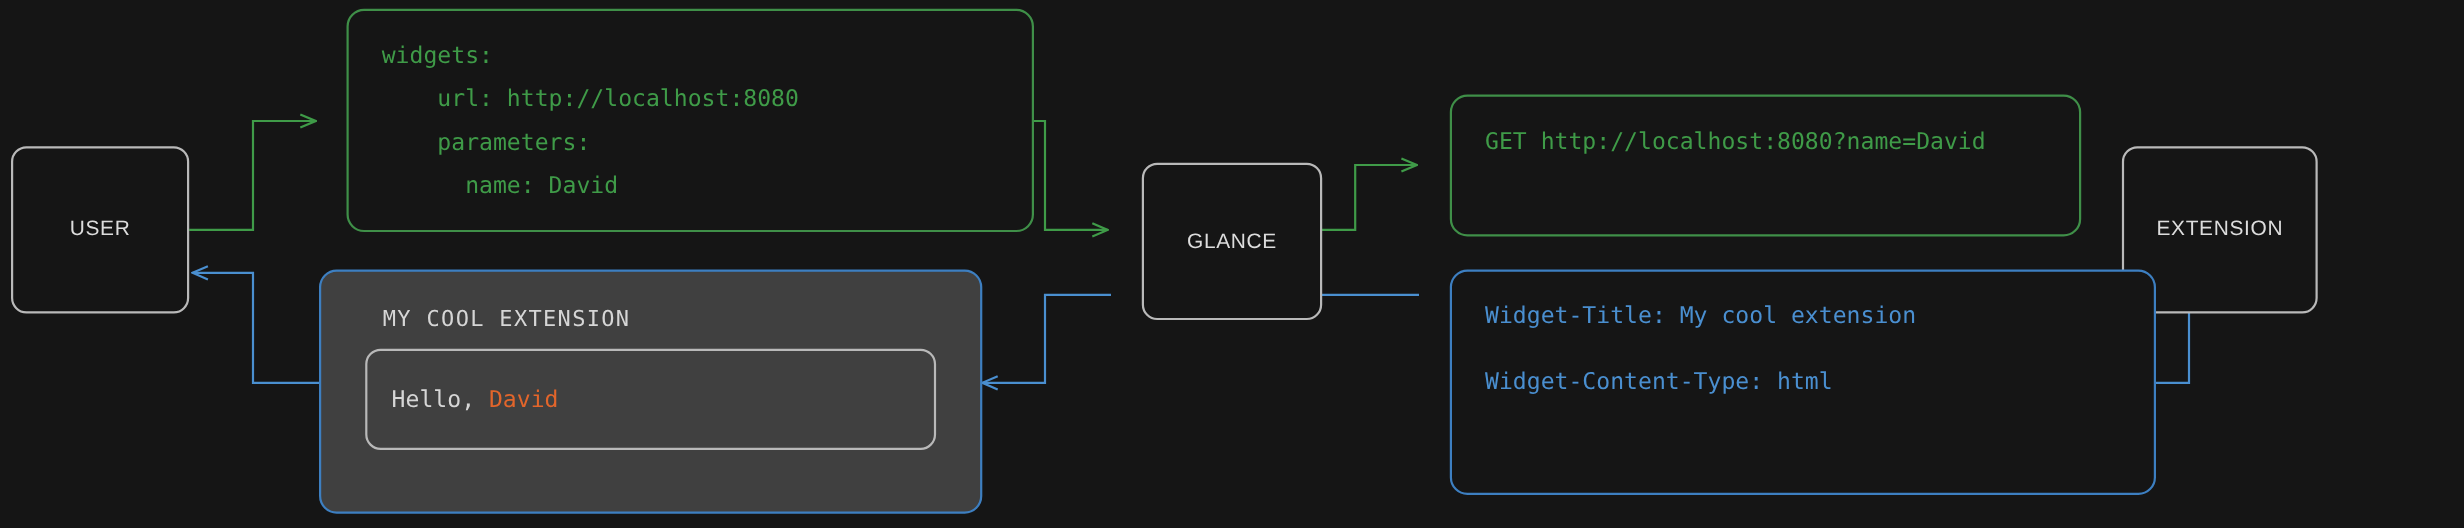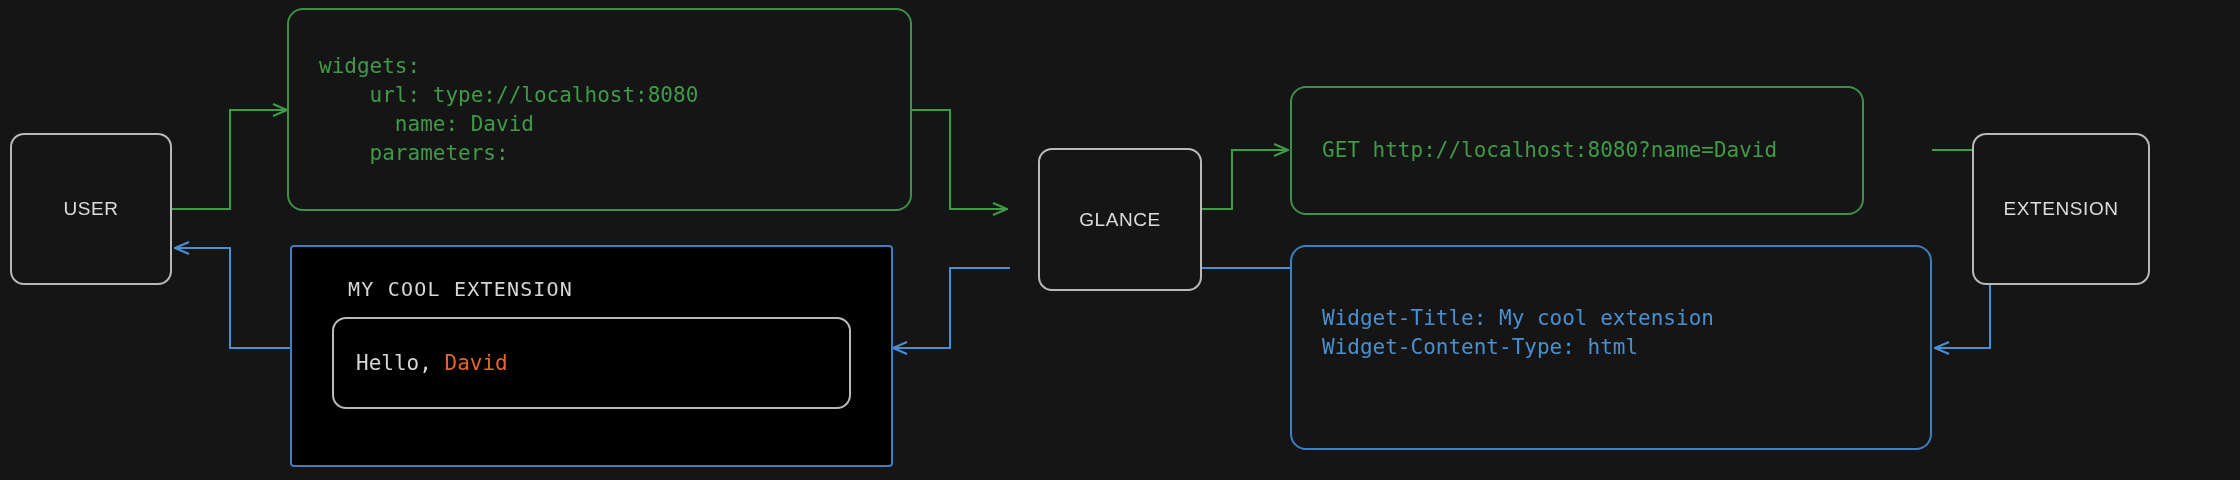--- a/index.html
+++ b/index.html
@@ -40,42 +40,43 @@
     color: #dcdcdc;
   }
   .codebox {
     position: absolute;
     box-sizing: border-box;
     border-radius: 16px;
     background: #151515;
     padding: 26px 30px;
     display: flex;
     flex-direction: column;
-    justify-content: center;
+    justify-content: space-between;
+    margin-left: 28px;
   }
   .codebox.green { border: 2px solid #3f8f48; }
   .codebox.blue  { border: 2px solid #3d7fc1; }
   .code {
     font-family: "DejaVu Sans Mono", "Liberation Mono", monospace;
     font-size: 21px;
     line-height: 29px;
     white-space: pre;
     margin: 0;
   }
   .code.green { color: #3f9b48; }
   .code.blue  { color: #4a8fd0; }
   .code.blank { height: 29px; }
 
   
   .widget-panel {
     position: absolute;
     box-sizing: border-box;
     border: 2px solid #3d7fc1;
-    border-radius: 4px;
-    background: #000000;
+    border-radius: 16px;
+    background: #404040;
     padding: 24px 40px;
   }
   .widget-title {
     font-family: "DejaVu Sans Mono", "Liberation Mono", monospace;
     font-size: 20px;
     letter-spacing: 1.2px;
     color: #d6d6d6;
     margin: 6px 0 16px 16px;
   }
   .widget-card {
@@ -128,29 +129,29 @@
   </svg>
 
   <div class="node" style="left:10px; top:133px; width:162px; height:152px;">
     <span class="node-label">USER</span>
   </div>
 
   <div class="node" style="left:1010px; top:148px; width:164px; height:143px;margin-left:28px;">
     <span class="node-label">GLANCE</span>
   </div>
 
-  <div class="node" style="left:1972px; top:133px; width:178px; height:152px;">
+  <div class="node" style="left:1929px; top:133px; width:178px; height:152px;">
     <span class="node-label">EXTENSION</span>
   </div>
 
   <div class="codebox green" style="left:287px; top:8px; width:625px; height:203px;">
     <pre class="code green">widgets:</pre>
-    <pre class="code green">    url: type://localhost:8080</pre>
+    <pre class="code green">    url: http://localhost:8080</pre>
+    <pre class="code green">    parameters:</pre>
     <pre class="code green">      name: David</pre>
-    <pre class="code green">    parameters:</pre>
   </div>
 
   <div class="codebox green" style="left:1290px; top:86px; width:574px; height:129px;">
     <pre class="code green">GET http://localhost:8080?name=David</pre>
   </div>
 
   <div class="codebox blue" style="left:1290px; top:245px; width:642px; height:205px;">
     <pre class="code blue">Widget-Title: My cool extension</pre>
     <pre class="code blue">Widget-Content-Type: html</pre>
     <pre class="code blue blank"></pre>

